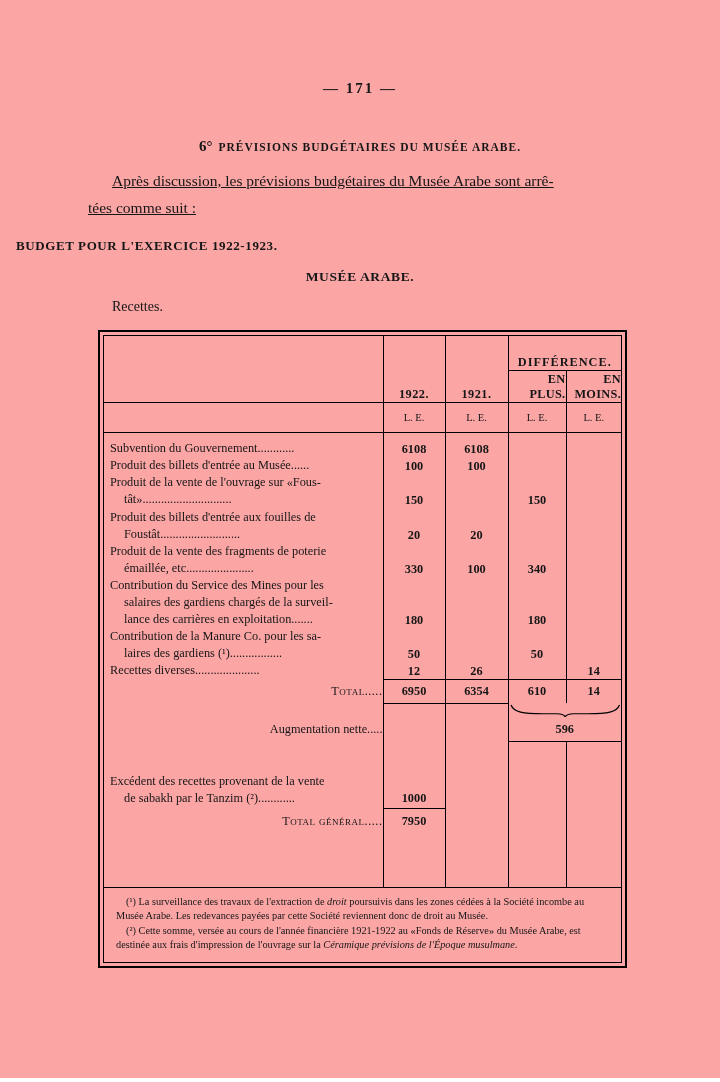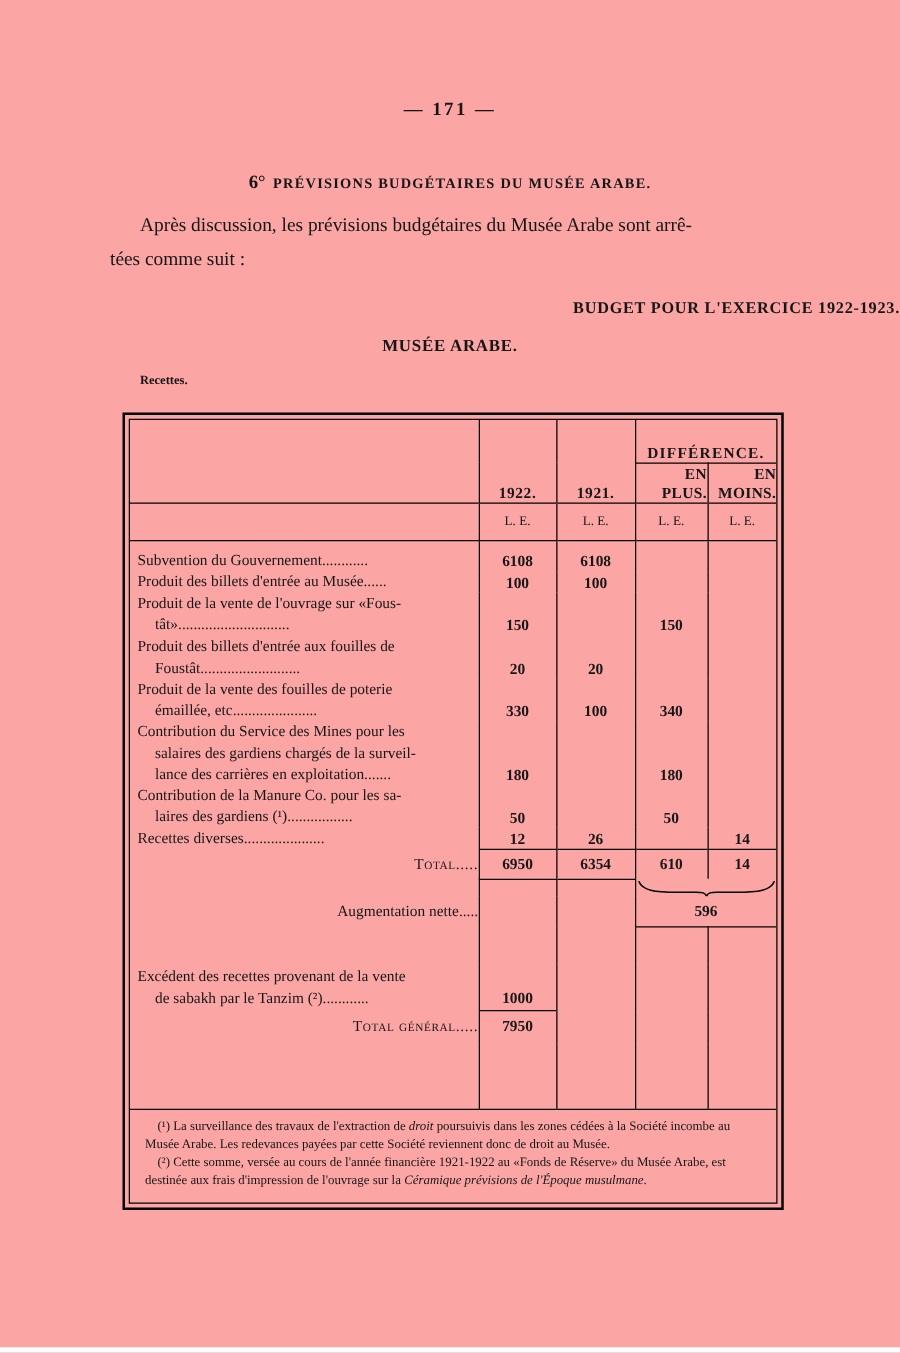--- a/index.html
+++ b/index.html
@@ -8,27 +8,27 @@
     font-family:"Liberation Serif", serif; color:#161616; overflow:hidden;
   }
   .page-number {
     position:absolute; top:80px; left:0; right:0; text-align:center;
     font-size:15px; font-weight:700; letter-spacing:2px;
   }
   .heading { position:absolute; top:137px; left:0; right:0; text-align:center; white-space:nowrap; }
   .h-prefix { font-size:15px; font-weight:700; margin-right:6px; }
   .h-text { font-size:11.5px; font-weight:700; letter-spacing:1px;margin-top:12px; }
   .intro { position:absolute; top:167px; left:88px; width:552px; font-size:15.5px; line-height:27px; }
-  .intro div { white-space:nowrap; }
+  .intro div { white-space:nowrap;text-decoration:underline; }
   .intro div.first { text-indent:24px; }
-  .budget-title { position:absolute; top:238px; left:0; right:0; text-align:right;
+  .budget-title { position:absolute; top:238px; left:16px; right:0; text-align:left;
     font-size:13px; font-weight:700; letter-spacing:0.6px; }
   .museum-title { position:absolute; top:269px; left:0; right:0; text-align:center;
     font-size:13.5px; font-weight:700; letter-spacing:0.6px; }
-  .recettes { position:absolute; top:299px; left:112px; font-size:10px; font-weight:700; }
+  .recettes { position:absolute; top:299px; left:112px; font-size:14px; font-weight:400; }
 
   .frame-outer {
     position:absolute; top:330px; left:98px; width:529px; height:638px;
     border:2px solid #000; padding:3px; box-sizing:border-box;
   }
   .frame-inner {
     border:1px solid #000; height:100%; box-sizing:border-box;
     display:flex; flex-direction:column; overflow:hidden;
   }
   .table-area { flex:1; display:flex; flex-direction:column; }
@@ -167,21 +167,21 @@
                   <div class="lbl">Produit des billets d'entrée aux fouilles de</div>
                   <div class="lbl cont">Foustât..........................</div>
                 </td>
                 <td class="c1 num">20</td>
                 <td class="c2 num">20</td>
                 <td class="c3 num"></td>
                 <td class="c4 num"></td>
               </tr>
               <tr>
                 <td class="c0 desc">
-                  <div class="lbl">Produit de la vente des fouilles de poterie</div>
+                  <div class="lbl">Produit de la vente des fragments de poterie</div>
                   <div class="lbl cont">émaillée, etc......................</div>
                 </td>
                 <td class="c1 num">330</td>
                 <td class="c2 num">100</td>
                 <td class="c3 num">340</td>
                 <td class="c4 num"></td>
               </tr>
               <tr>
                 <td class="c0 desc">
                   <div class="lbl">Contribution du Service des Mines pour les</div>

